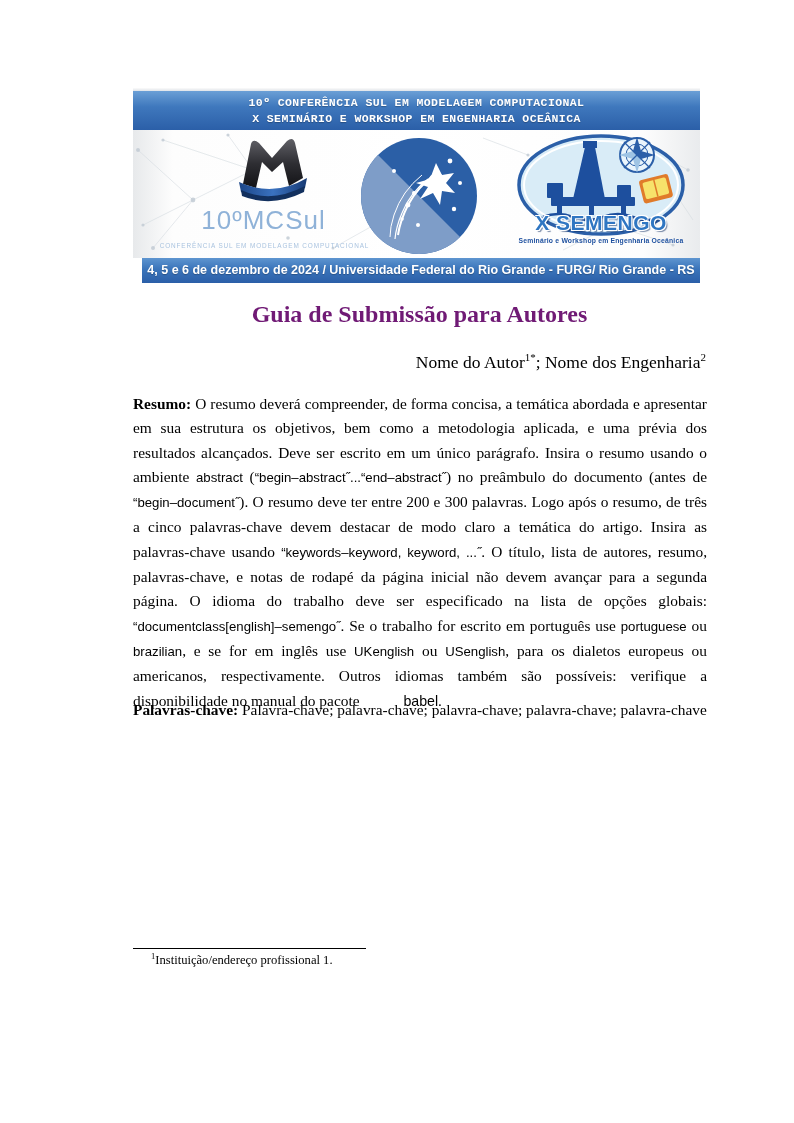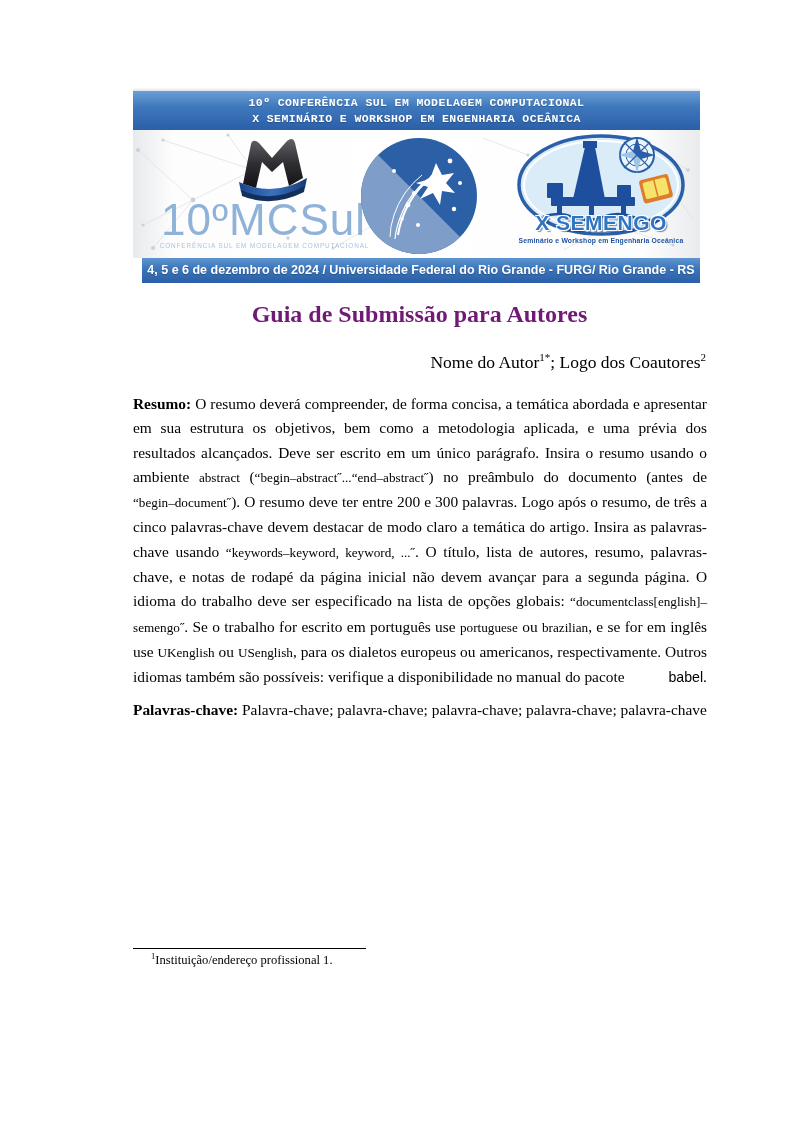--- a/index.html
+++ b/index.html
@@ -35,21 +35,21 @@
     font-family:"Liberation Sans", sans-serif; font-weight:bold; font-size:12.5px;
     text-shadow:0 1px 1px rgba(0,0,0,.25);
   }
 
   
   .logo-mcsul { position:absolute; left:24px; top:2px; width:210px; height:126px; }
   .mcsul-mark { position:absolute; left:68px; top:2px; }
   .mcsul-name {
     position:absolute; left:4px; top:70px; width:205px; text-align:center;
     font-family:"Liberation Sans", sans-serif; font-weight:normal;
-    font-size:44px; color:#8fb2d8; letter-spacing:1px; line-height:36px;
+    font-size:26px; color:#8fb2d8; letter-spacing:1px; line-height:36px;
   }
   .mcsul-caption {
     position:absolute; left:0; top:110px; width:215px; text-align:center;
     font-family:"Liberation Sans", sans-serif; font-size:6.4px;
     color:#a9c3df; letter-spacing:.9px; white-space:nowrap;
   }
 
   
   .logo-globe { position:absolute; left:225px; top:5px; width:122px; height:122px; }
 
@@ -80,21 +80,21 @@
   .doc-authors sup { font-size:11px; line-height:0; }
 
   .abstract {
     position:absolute; left:133px; top:392px; width:574px;
     font-size:15.4px; line-height:24.3px; text-align:justify; color:#000;
   }
   .kw {
     position:absolute; left:133px; top:698px; width:574px;
     font-size:15.4px; line-height:24.3px; text-align:justify; color:#000;
   }
-  .seg-mono { font-family:Liberation Serif, serif; font-size:13.2px; }
+  .seg-mono { font-family:Liberation Sans, sans-serif; font-size:13.2px; }
   .seg-sans { font-family:"Liberation Sans", sans-serif; font-size:14.2px;margin-left:40px; }
 
   
   .footnotes { position:absolute; left:133px; top:948px; width:574px; color:#000; }
   .footnote-rule { width:233px; border-top:1.6px solid #000; margin-bottom:3px; }
   .footnote-line {
     font-size:12.6px; line-height:16.2px; padding-left:18px;
   }
   .footnote-line sup { font-size:8.5px; line-height:0; }
 </style>
@@ -233,21 +233,21 @@
         </svg>
         <div class="semengo-name">X SEMENGO</div>
         <div class="semengo-caption">Seminário e Workshop em Engenharia Oceânica</div>
       </div>
     </div>
 
     <div class="banner-bottombar">4, 5 e 6 de dezembro de 2024 / Universidade Federal do Rio Grande - FURG/ Rio Grande - RS</div>
   </div>
 
   <h1 class="doc-title">Guia de Submissão para Autores</h1>
-  <div class="doc-authors"><span>Nome do Autor</span><sup>1*</sup><span>; </span><span>Logo dos Coautores</span><sup>2</sup></div>
+  <div class="doc-authors"><span>Nome do Autor</span><sup>1*</sup><span>; </span><span>Nome dos Engenharia</span><sup>2</sup></div>
 
   <p class="abstract"><b>Resumo:</b><span><span> O resumo deverá compreender, de forma concisa, a temática abordada e apresentar em sua estrutura os objetivos, bem como a metodologia aplicada, e uma prévia dos resultados alcançados. Deve ser escrito em um único parágrafo. Insira o resumo usando o ambiente </span><span class="seg-mono">abstract</span><span> (</span><span class="seg-mono">“begin–abstract˝</span><span class="seg-mono">...</span><span class="seg-mono">“end–abstract˝</span><span>) no preâmbulo do documento (antes de </span><span class="seg-mono">“begin–document˝</span><span>). O resumo deve ter entre 200 e 300 palavras. Logo após o resumo, de três a cinco palavras-chave devem destacar de modo claro a temática do artigo. Insira as palavras-chave usando </span><span class="seg-mono">“keywords–keyword, keyword, ...˝</span><span>. O título, lista de autores, resumo, palavras-chave, e notas de rodapé da página inicial não devem avançar para a segunda página. O idioma do trabalho deve ser especificado na lista de opções globais: </span><span class="seg-mono">“documentclass[english]–semengo˝</span><span>. Se o trabalho for escrito em português use </span><span class="seg-mono">portuguese</span><span> ou </span><span class="seg-mono">brazilian</span><span>, e se for em inglês use </span><span class="seg-mono">UKenglish</span><span> ou </span><span class="seg-mono">USenglish</span><span>, para os dialetos europeus ou americanos, respectivamente. Outros idiomas também são possíveis: verifique a disponibilidade no manual do pacote </span><span class="seg-sans">babel</span><span>.</span></span></p>
 
   <p class="kw"><b>Palavras-chave:</b><span> Palavra-chave; palavra-chave; palavra-chave; palavra-chave; palavra-chave</span></p>
 
   <div class="footnotes">
     <div class="footnote-rule"></div>
     <div>
         <div class="footnote-line"><sup>1</sup>Instituição/endereço profissional 1.</div>
       </div>

